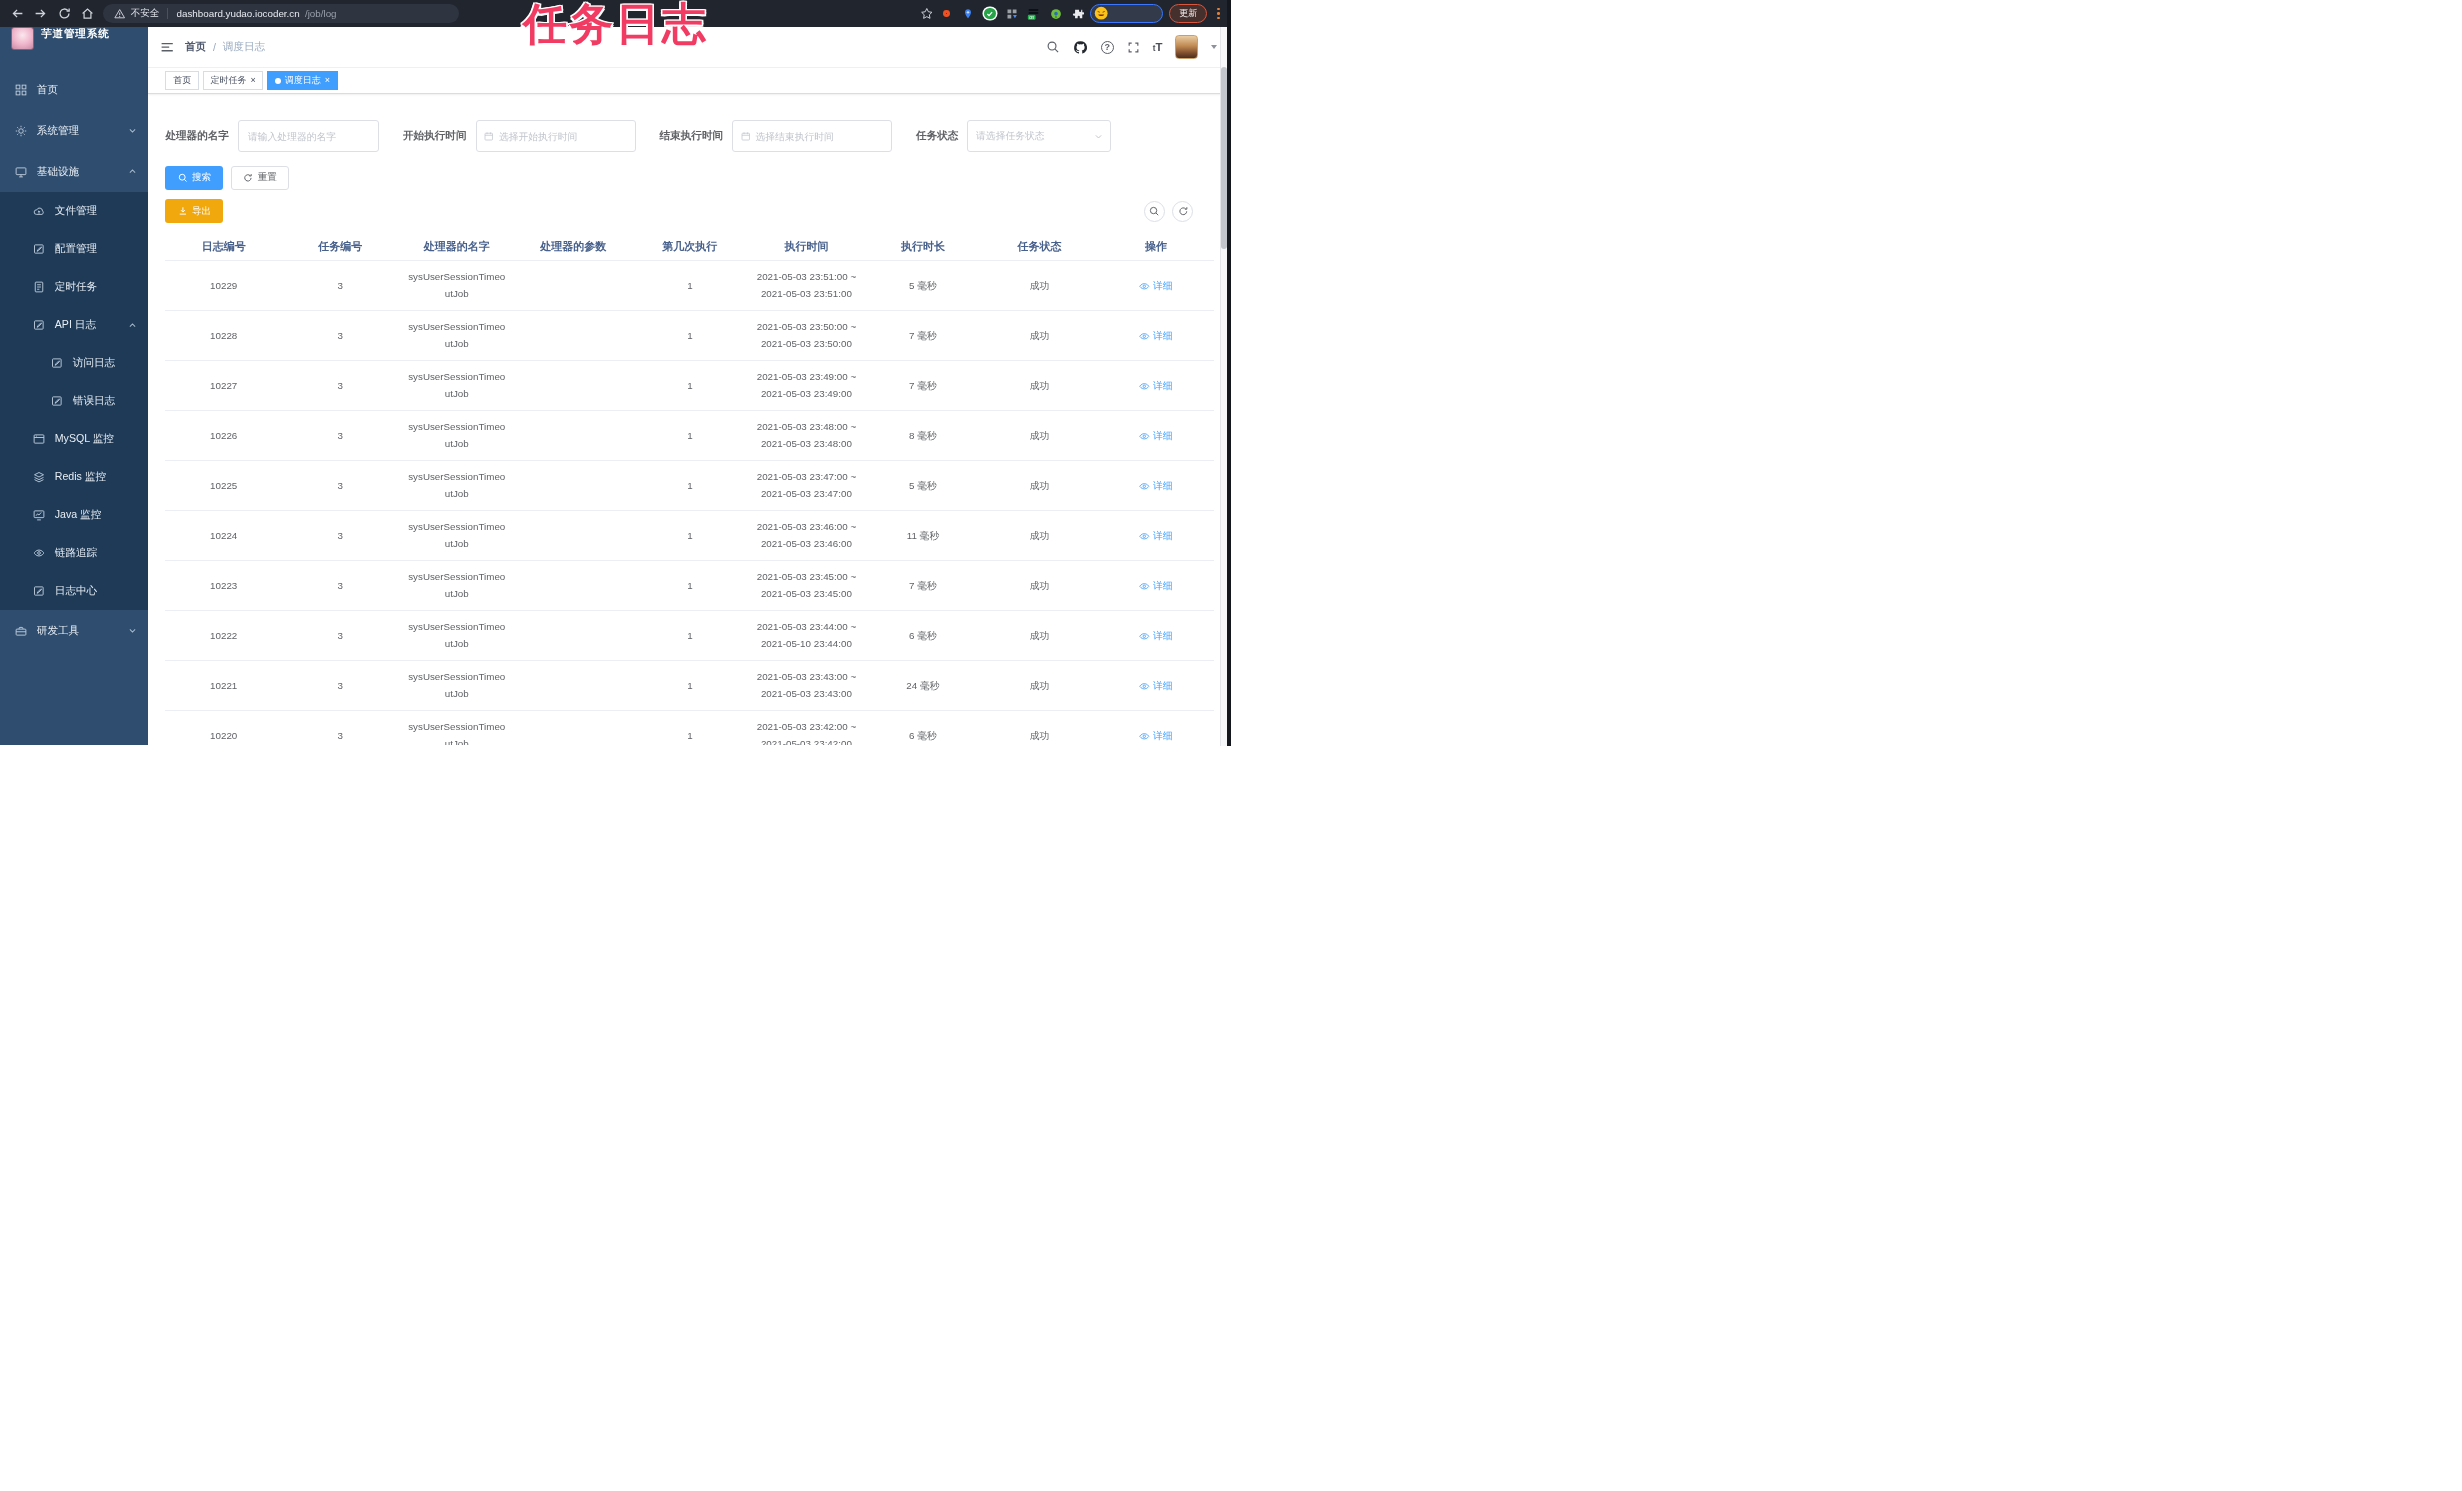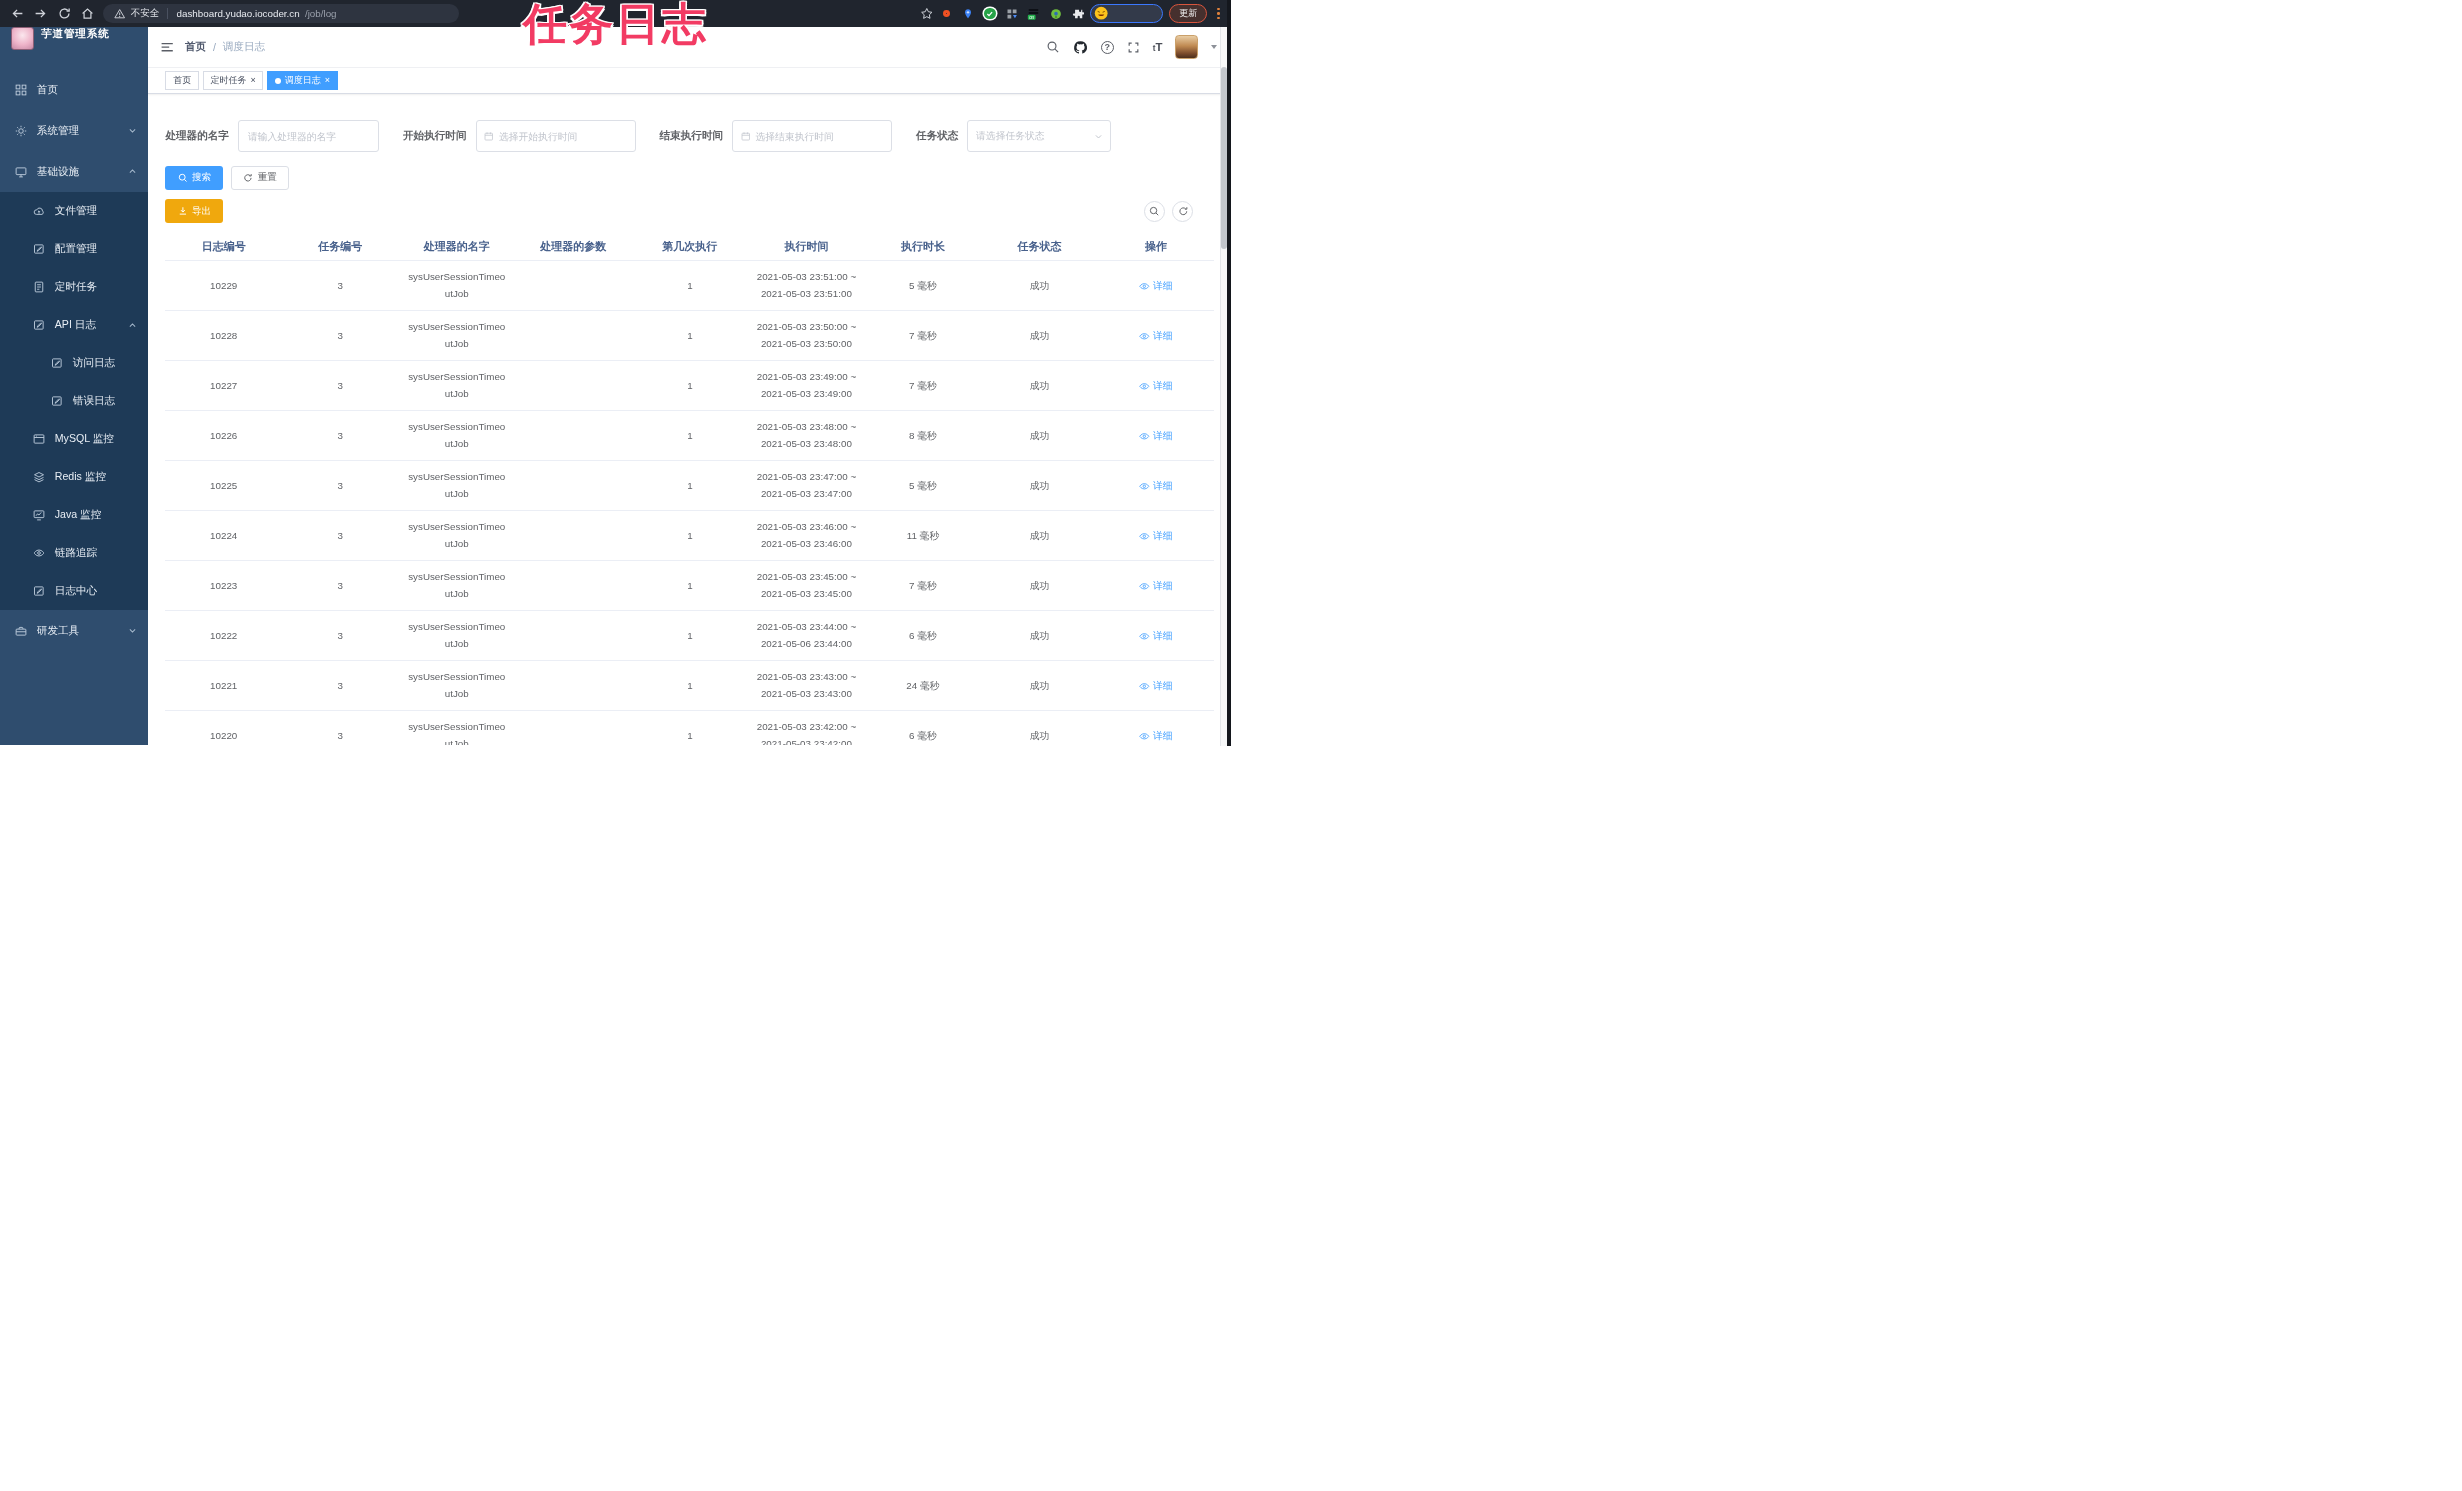--- a/index.html
+++ b/index.html
@@ -628,21 +628,21 @@
               </div>
 
               <div class="tr">
                 <div class="td">10222</div>
                 <div class="td">3</div>
                 <div class="td td-handler"><span>sysUserSessionTimeoutJob</span></div>
                 <div class="td"></div>
                 <div class="td">1</div>
                 <div class="td td-time">
                   <div>2021-05-03 23:44:00 ~</div>
-                  <div>2021-05-06 23:44:00</div>
+                  <div>2021-05-10 23:44:00</div>
                 </div>
                 <div class="td">6 毫秒</div>
                 <div class="td">成功</div>
                 <div class="td td-action">
                   <svg width="10.6" height="10.6" viewBox="0 0 14 14" fill="none" stroke="currentColor" stroke-width="1.1">
                     <path d="M1 7s2.2-3.5 6-3.5S13 7 13 7s-2.2 3.5-6 3.5S1 7 1 7z"></path>
                     <circle cx="7" cy="7" r="1.6"></circle>
                   </svg>
                   <span>详细</span>
                 </div>

